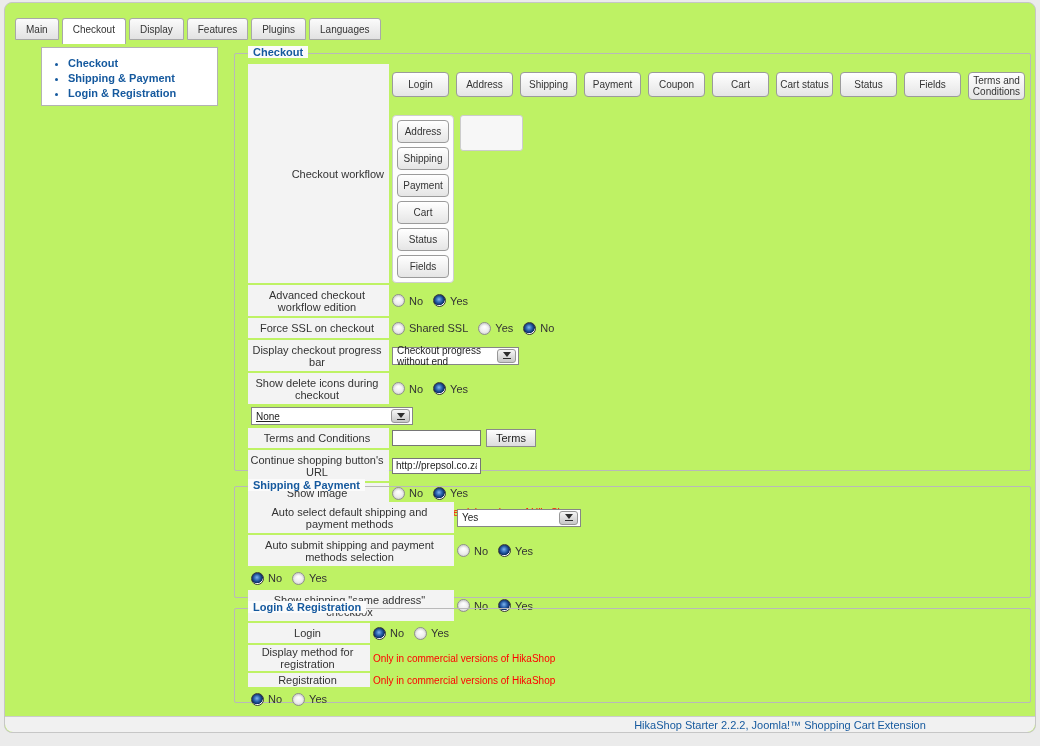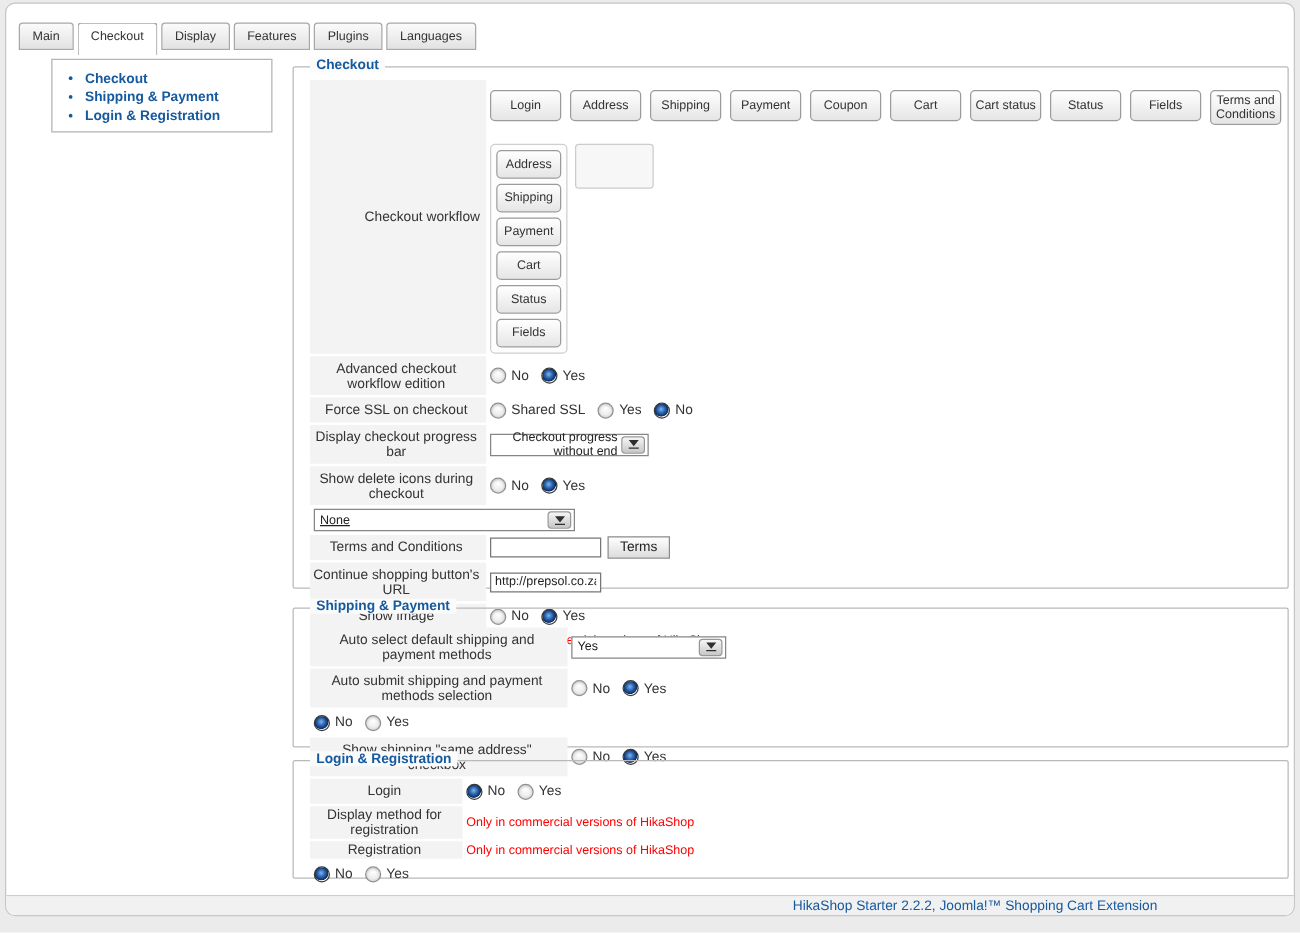--- a/index.html
+++ b/index.html
@@ -5,21 +5,21 @@
   * { margin:0; padding:0; box-sizing:border-box; }
   html,body { width:1040px; height:746px; }
   body {
     font-family:"Liberation Sans", sans-serif;
     background:#ebebeb;
     position:relative;
     overflow:hidden;
   }
   .outer {
     position:absolute; left:4px; top:2px; width:1032px; height:731px;
-    background:#ffffff; border:1px solid #c6c6c6; border-radius:8px;
+    background:#bef264; border:1px solid #c6c6c6; border-radius:8px;
   }
   
   .tabbar { position:absolute; left:10px; top:15px; display:flex; gap:3px; }
   .tab {
     font-size:10px; color:#333; padding:5px 10px 4px 10px; cursor:default;
     background:linear-gradient(#fbfbfb,#e2e2e2);
     border:1px solid #a8a8a8; border-radius:3px 3px 0 0; height:22px;
   }
   .tab.active { background:#fff; height:26px; border-bottom:none; }
   
@@ -77,23 +77,23 @@
   }
   .rb.on {
     border-color:#3a3a3a;
     background:radial-gradient(circle at 45% 40%, #7db4ee 0%, #2a62ad 35%, #0d2f66 62%, #ffffff 68%, #dcdcdc 100%);
   }
   .rlbl { margin-right:10px; }
   
   .selbox {
     position:relative; height:18px; border:1px solid #868686; background:#fff;
     font-size:10px; color:#222; display:flex; align-items:center;
-    padding:0 24px 0 4px; cursor:pointer;text-align:right;
-  }
-  .w127 { width:127px; } .w186 { width:209px;text-decoration:underline; } .w124 { width:124px; }
+    padding:0 24px 0 4px; cursor:pointer;
+  }
+  .w127 { width:127px; } .w186 { width:162px;text-decoration:underline; } .w124 { width:124px; }
   .selbtn {
     position:absolute; right:2px; top:1px; width:19px; height:14px;
     background:linear-gradient(#f6f6f6,#c7c7c7); border:1px solid #979797; border-radius:3px;
     display:flex; flex-direction:column; align-items:center; justify-content:center;
   }
   .tri { width:0; height:0; border-left:4px solid transparent; border-right:4px solid transparent; border-top:5px solid #2e2e2e; }
   .tribar { width:8px; height:1px; background:#2e2e2e; margin-top:1px; }
   .txt {
     width:89px; height:16px; border:1px solid #767676; font-size:10px; padding:0 3px;
     font-family:"Liberation Sans", sans-serif; color:#222; background:#fff;

